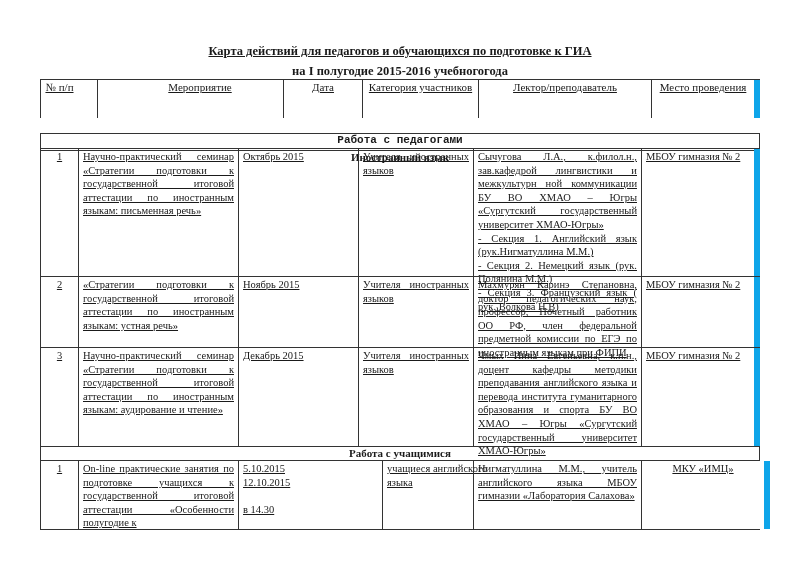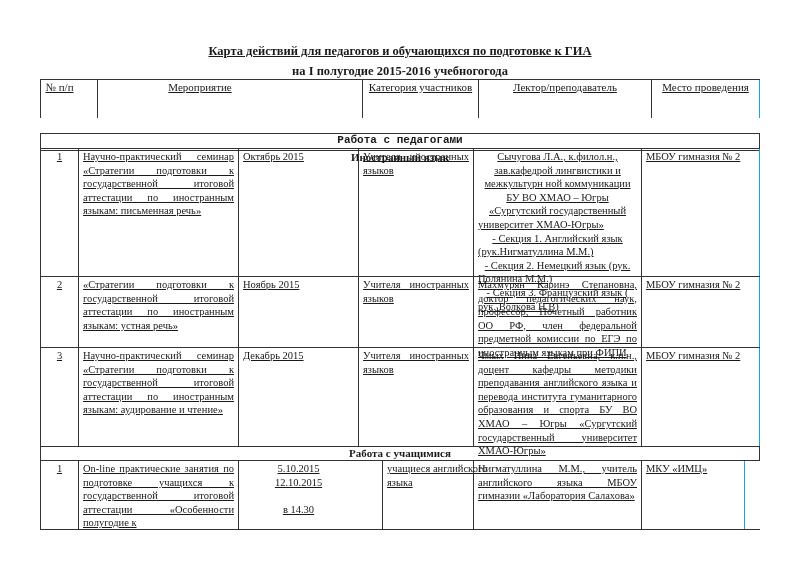--- a/index.html
+++ b/index.html
@@ -6,42 +6,43 @@
   body { width: 800px; height: 566px; overflow: hidden; position: relative;
          font-family: "Liberation Serif", "DejaVu Serif", serif; color: #1a1a1a; }
   .title { position: absolute; left: 0; width: 800px; text-align: center;
            font-weight: bold; font-size: 12.5px; }
   .t1 { top: 44px; text-decoration: underline; }
   .t2 { top: 64px; }
   .tbl { position: absolute; left: 40px; top: 79px; width: 720px; }
   .row { position: absolute; left: 0; width: 720px; box-sizing: border-box; }
   .cell { position: absolute; top: 0; bottom: 0; box-sizing: border-box;
           border-left: 1px solid #333; padding: 1px 4px; font-size: 10.5px; line-height: 13.6px; text-decoration: underline; }
-  .cell.last { border-right: 1px solid #0ea5e9; }
+  .cell.last { border-right: 6px solid #0ea5e9; }
   .rowline { border-top: 1px solid #333; }
   .hdr .cell { text-align: center; font-size: 11px; }
   .num { text-align: center; }
   .just { text-align: justify; text-align-last: left; }
   .sec { position: absolute; left: 0; right: 0; top: 0; bottom: 0; border-left: 1px solid #333;
          border-right: 1px solid #333; text-align: center; font-weight: bold; font-size: 11px;
          line-height: 13px; }
   .bottomline { border-bottom: 1px solid #333; }
-  .pre { white-space: pre-line; text-align: center; }
+  .pre { white-space: pre-line; }
 </style>
 </head>
 <body>
 
 <div class="title t1">Карта действий для педагогов и обучающихся по подготовке к ГИА</div>
 <div class="title t2">на I полугодие 2015-2016 учебногогода</div>
 
 <div class="tbl">
 
   <div class="row rowline hdr" style="top:0; height:39px;">
     <div class="cell" style="left:0; width:38px;">№ п/п</div>
     <div class="cell" style="left:38px; width:205px;margin-left:19px;">Мероприятие</div>
+    <div class="cell" style="left:243px; width:79px;">Дата</div>
     <div class="cell" style="left:322px; width:116px;">Категория участников</div>
     <div class="cell" style="left:438px; width:173px;">Лектор/преподаватель</div>
     <div class="cell last" style="left:611px; width:109px;">Место проведения</div>
   </div>
 
   <div class="row rowline" style="top:47px; height:15px;margin-top:24px;">
     <div class="sec">Иностранный язык</div>
   </div>
 
   <div class="row rowline" style="top:54px; height:15px;font-family:Liberation Mono, monospace;">
@@ -84,16 +85,16 @@
 
   <div class="row rowline bottomline" style="top:381px; height:70px;">
     <div class="cell num" style="left:0; width:38px;">1</div>
     <div class="cell just" style="left:38px; width:160px;">On-line практические занятия по подготовке учащихся к государственной итоговой аттестации «Особенности полугодие к</div>
     <div class="cell pre" style="left:198px; width:120px;">5.10.2015
 12.10.2015
 
 в 14.30</div>
     <div class="cell" style="left:318px; width:115px;margin-left:24px;">учащиеся английского языка</div>
     <div class="cell just" style="left:433px; width:168px;">Нигматуллина М.М., учитель английского языка МБОУ гимназии «Лаборатория Салахова»</div>
-    <div class="cell last" style="left:601px; width:104px;">МКУ «ИМЦ»</div>
+    <div class="cell last" style="left:601px; width:129px;text-align:center;">МКУ «ИМЦ»</div>
   </div>
 
 </div>
 
 </body></html>

